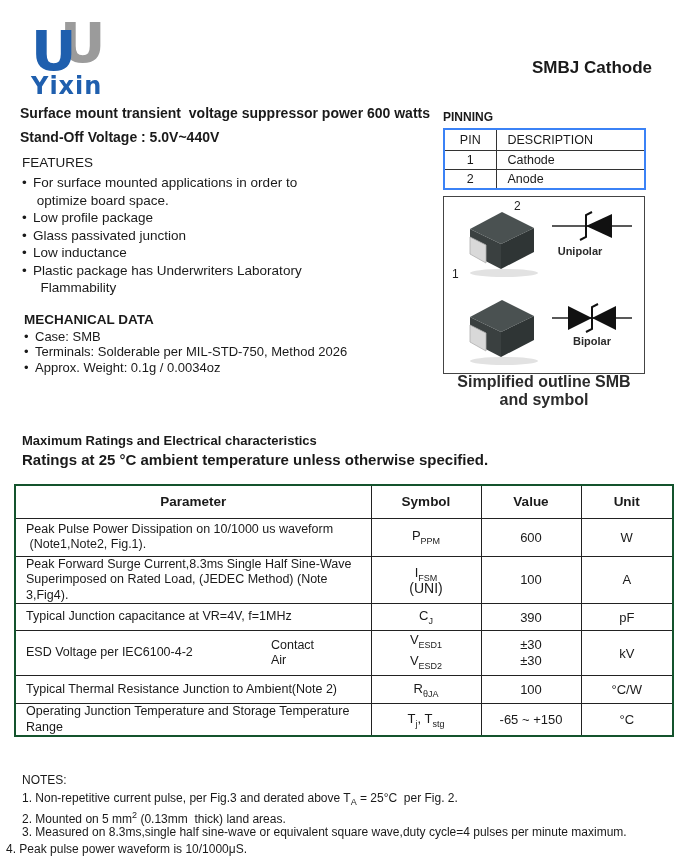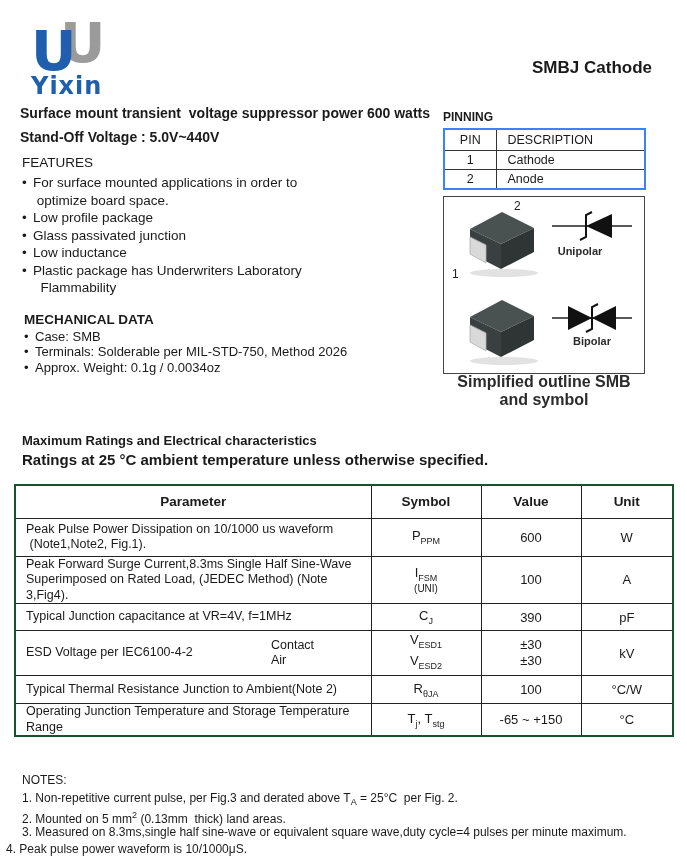--- a/index.html
+++ b/index.html
@@ -34,21 +34,21 @@
 
   
   .rat-table{border-collapse:collapse;table-layout:fixed;width:658px;border:2px solid #14532d;}
   .rat-table td,.rat-table th{border:1.5px solid #222;padding:0;vertical-align:middle;}
   .rat-table th{font-size:13.5px;font-weight:bold;}
   .rat-table td{font-size:12.5px;}
   .rat-table .param{padding-left:10px;position:relative;}
   .param-text{white-space:pre-wrap;line-height:15.5px;display:block;}
   .rat-table .c{text-align:center;font-size:13px;}
   .rat-table sub{font-size:9px;}
-  .sym-note{font-size:10px;line-height:11px;}
+  .sym-note{font-size:14px;line-height:11px;}
   .esd-sub{position:absolute;left:255px;top:50%;transform:translateY(-50%);
            font-size:12.5px;line-height:15px;}
   .twoline{line-height:16px;}
 
   
   .note-line{font-size:12px;line-height:17.4px;white-space:pre-wrap;}
   .note-line sub{font-size:9px;}
   .note-line sup{font-size:9px;}
 </style>
 </head>

